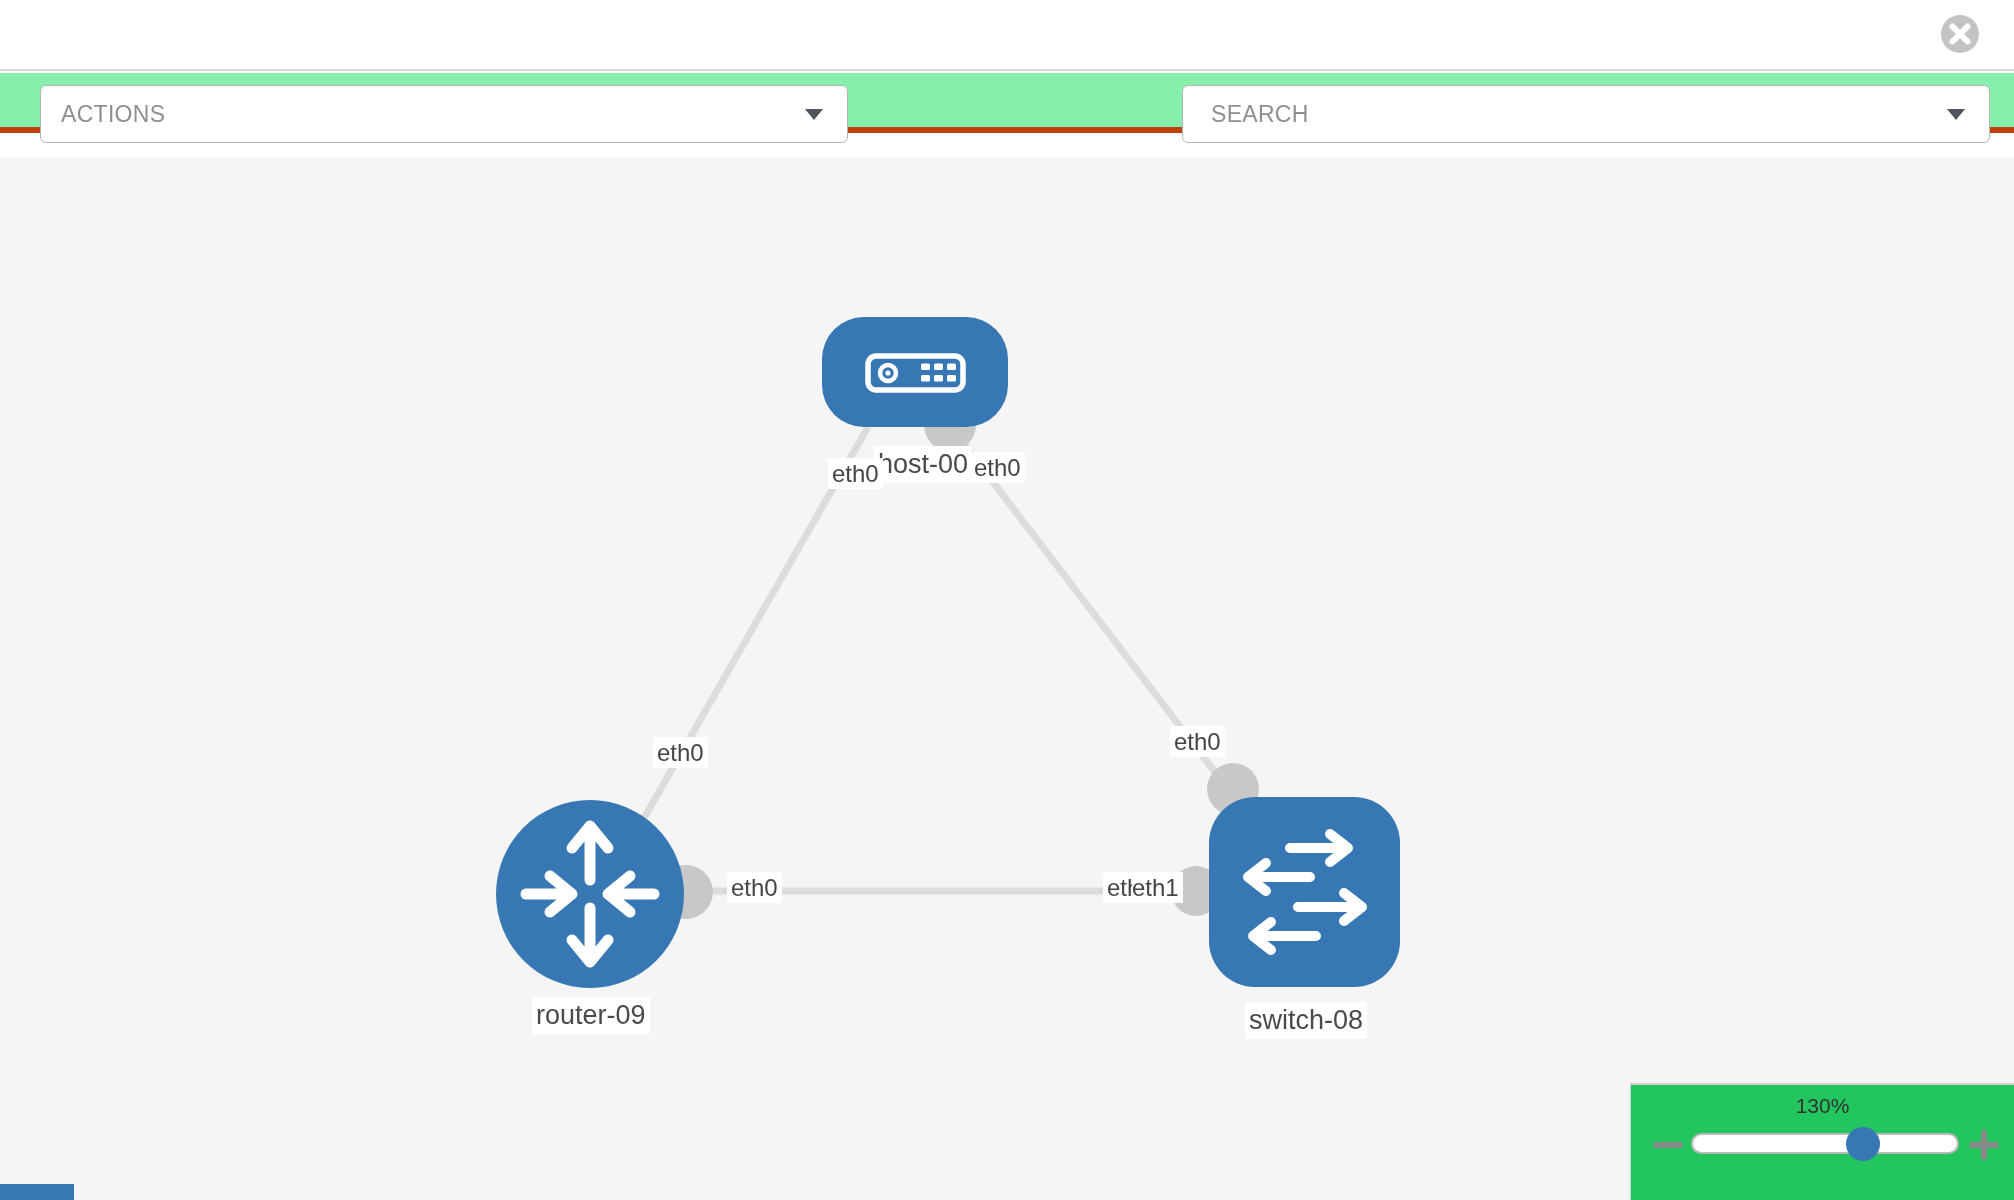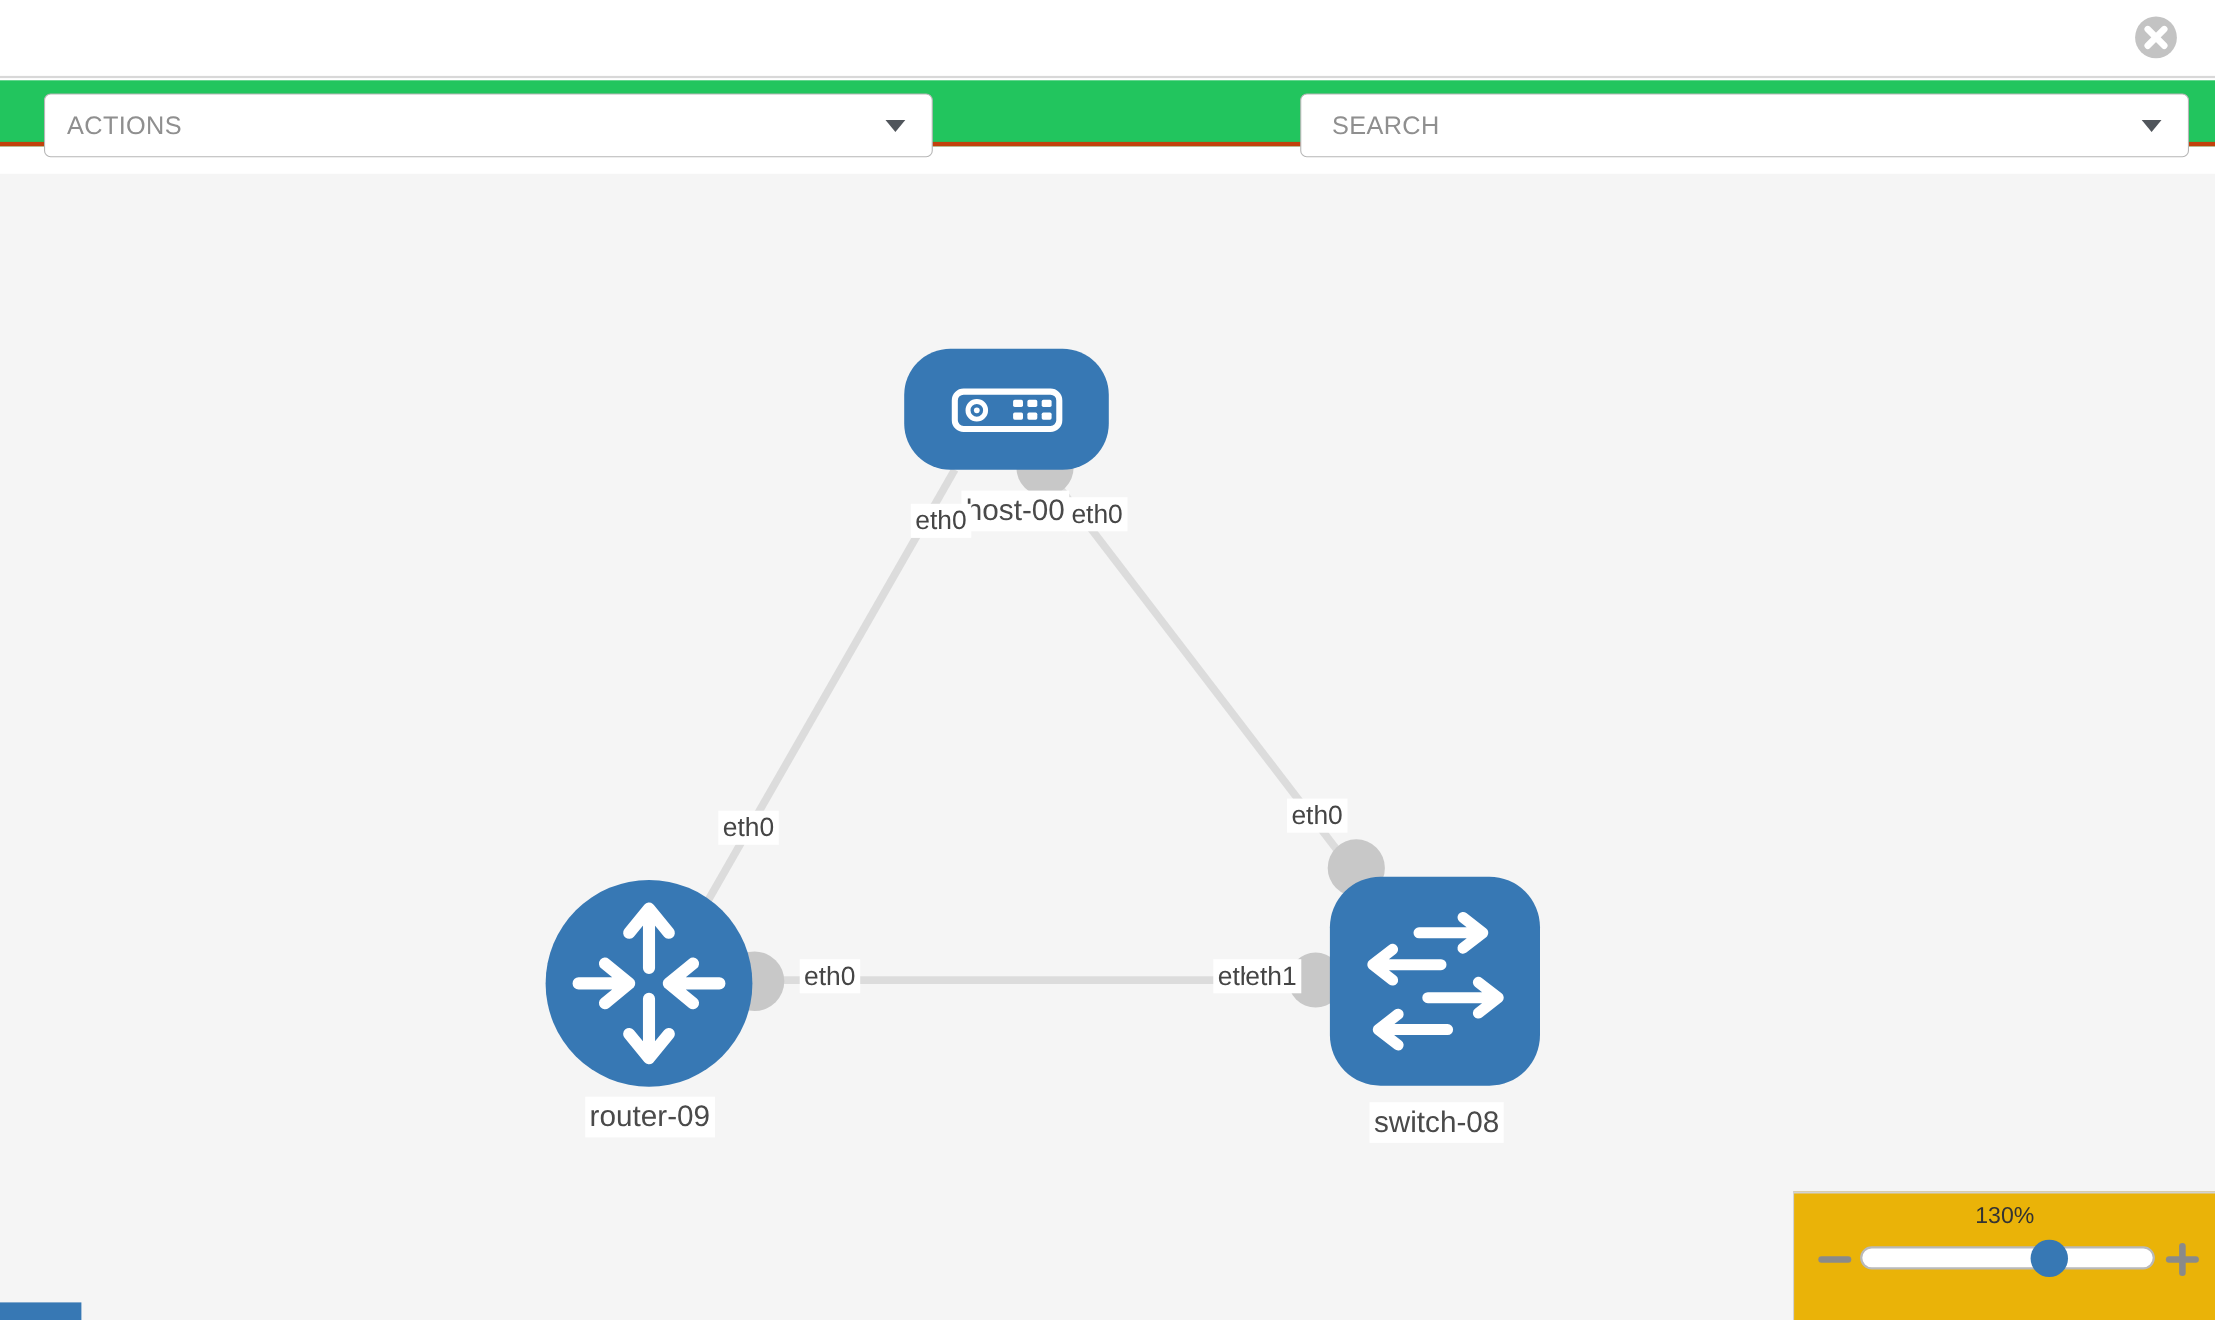--- a/index.html
+++ b/index.html
@@ -21,21 +21,21 @@
     color: #5d5d5d; letter-spacing: -0.2px;
   }
   .close-btn {
     position: absolute; top: 13px; right: 33px; width: 42px; height: 42px;
     background: none; border: none; cursor: pointer; padding: 0;
   }
 
   
   .toolbar {
     position: absolute; top: 73px; left: 0; width: 2014px; height: 60px;
-    background: #22c55e; border-bottom: 4px solid #c2410c;
+    background: #86efac; border-bottom: 6px solid #c2410c;
   }
   .select-box {
     position: absolute; top: 12px; height: 58px;
     background: #ffffff; border: 1px solid #b6b6b6; border-radius: 6px;
     display: flex; align-items: center; cursor: pointer;
   }
   .select-box .box-label {
     margin-left: 20px; font-size: 23px; color: #8f8f8f; letter-spacing: 0.3px;
   }
   .caret {
@@ -75,21 +75,21 @@
     font-size: 24px; line-height: 31px; padding: 0 4px; white-space: nowrap;
   }
   .il .clip {
     display: inline-block; width: 25px; overflow: hidden;
     white-space: nowrap; vertical-align: top;
   }
 
   
   .zoom-panel {
     position: absolute; left: 1630px; top: 925px; width: 384px; height: 117px;
-    background: #eab308;
+    background: #22c55e;
     border-top: 2px solid #d2d2d2; border-left: 1px solid #d2d2d2;
   }
   .zoom-value {
     position: absolute; top: 9px; left: 0; width: 100%;
     text-align: center; font-size: 21px; color: #333333;
   }
   .zoom-minus {
     position: absolute; left: 22px; top: 54px; width: 30px; height: 12px;
     background: none; border: none; cursor: pointer; padding: 0;
   }

